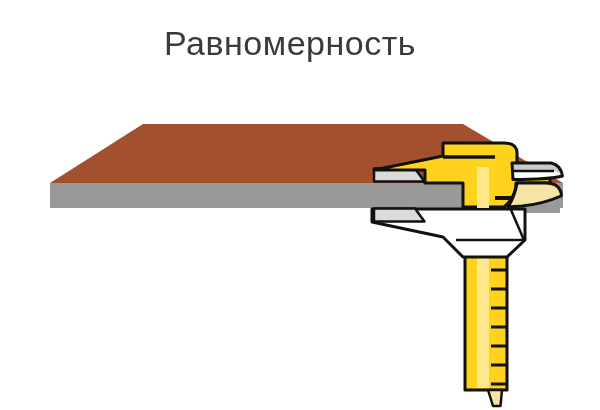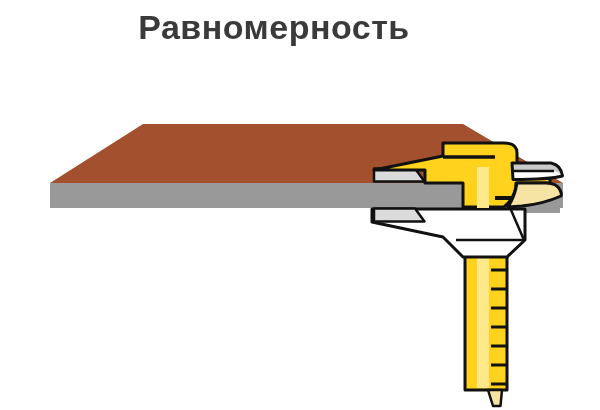--- a/index.html
+++ b/index.html
@@ -5,23 +5,23 @@
   html,body{margin:0;padding:0;}
   body{
     width:600px;height:410px;
     background:var(--background,#fff);
     font-family:"Liberation Sans", sans-serif;
     overflow:hidden;position:relative;
   }
   .page-title{
     position:absolute;top:8px;left:0;width:548px;
     text-align:center;
-    font-size:34px;font-weight:700;letter-spacing:0.5px;
+    font-size:34px;font-weight:400;letter-spacing:0.5px;
     color:var(--title-color,#383838);
-    margin:0;
+    margin:16px;
   }
   .illustration{
     position:absolute;top:0;left:0;
   }
 </style>
 </head>
 <body>
 
 <h1 class="page-title">Равномерность</h1>
 

